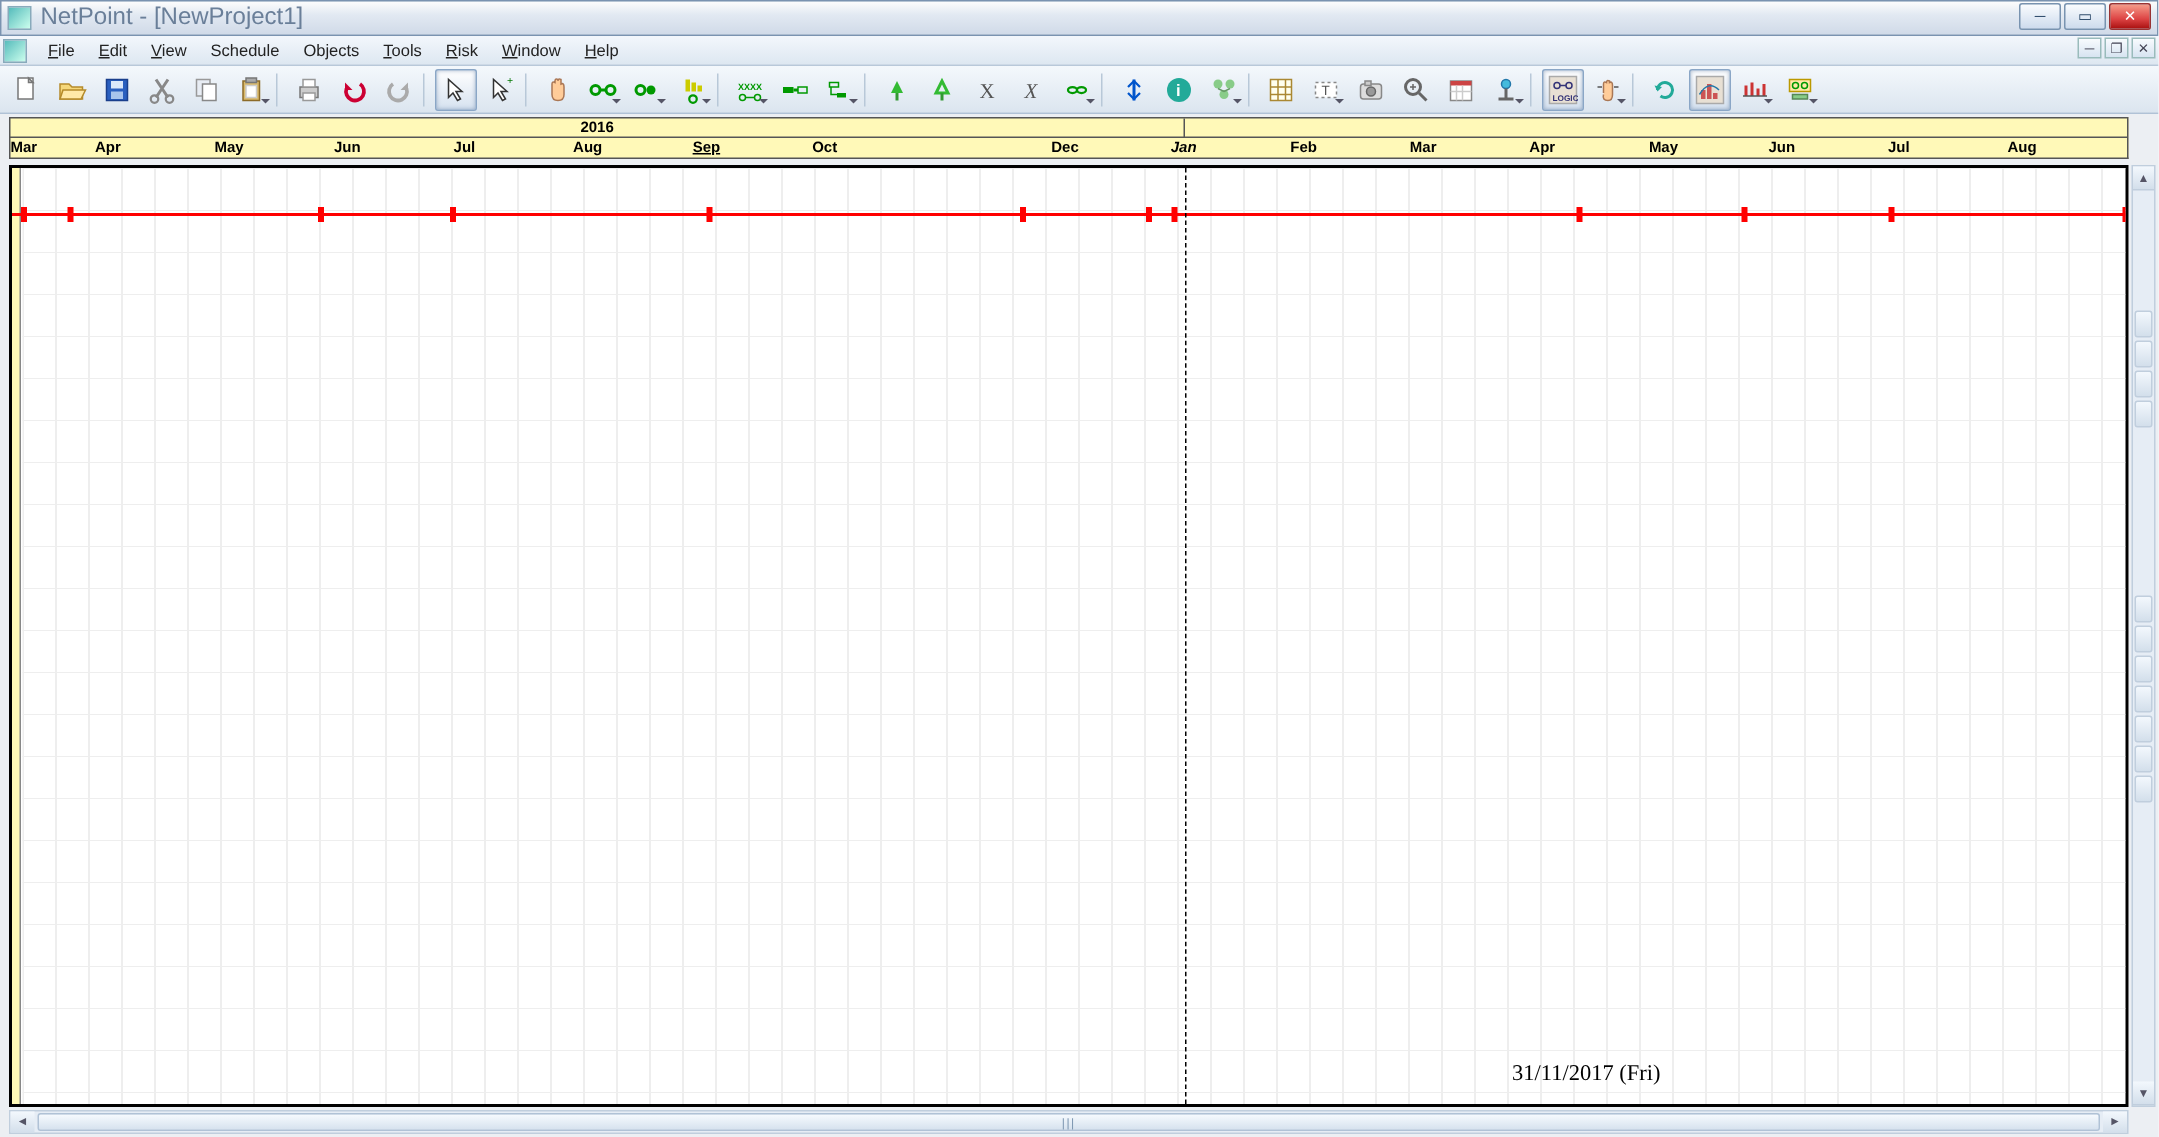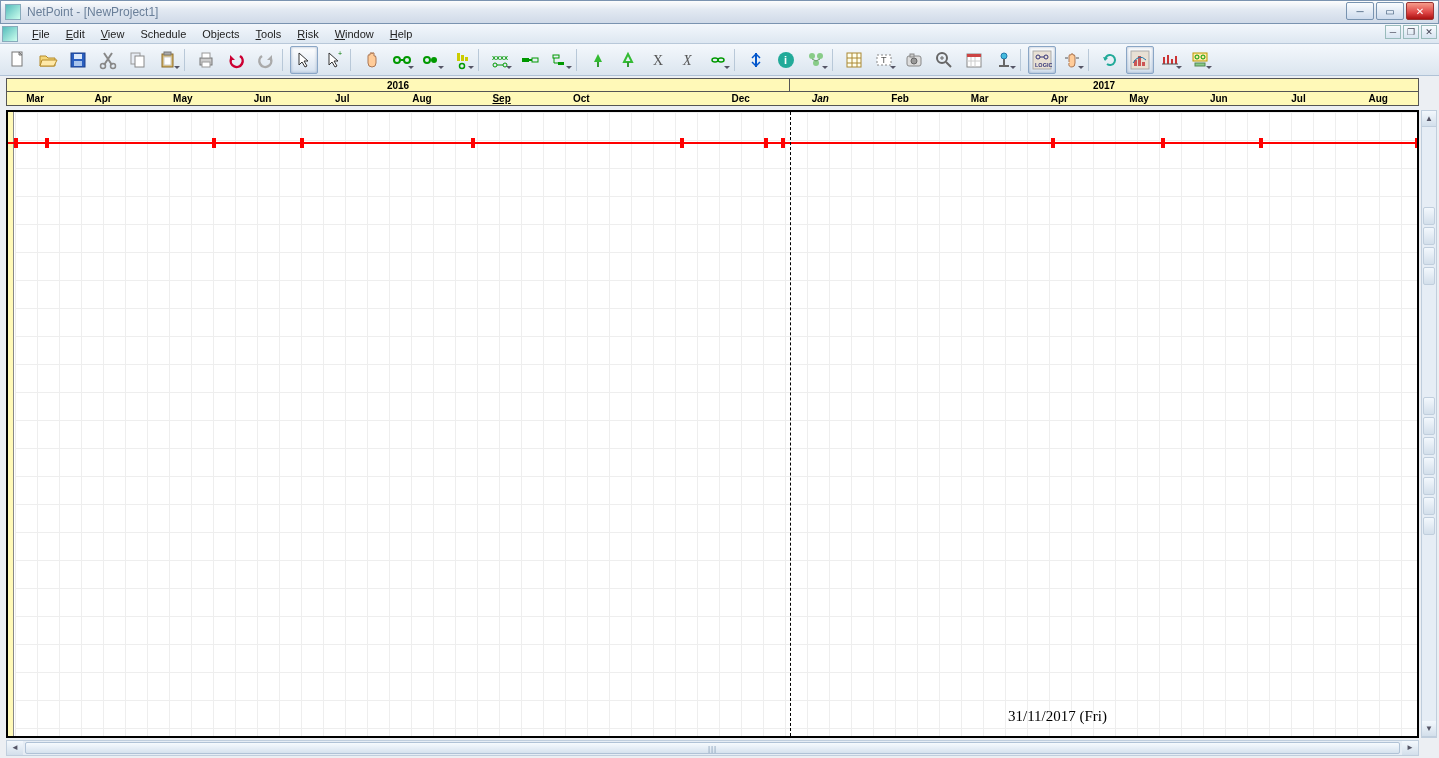--- a/index.html
+++ b/index.html
@@ -22,21 +22,21 @@
     align-items: center;
     padding-left: 4px;
     position: relative;
   }
   .titlebar .icon-app {
     width: 16px; height: 16px;
     background: linear-gradient(135deg,#5bb,#cfe);
     border: 1px solid #8ab;
     margin-right: 6px;
   }
-  .titlebar .title-text { color: #6a7f99; font-size: 12px; }
+  .titlebar .title-text { color: #6a7f99; font-size: 16px; }
   .titlebar .win-controls {
     position: absolute; right: 4px; top: 1px; display: flex; gap: 2px;
   }
   .win-btn {
     width: 28px; height: 18px;
     border: 1px solid #7893b0;
     border-radius: 2px;
     background: linear-gradient(#fafcfe,#cddbed);
     display: flex; align-items: center; justify-content: center;
     font-size: 10px; color: #33506f;
@@ -141,21 +141,21 @@
   }
   .month-row {
     height: 14px;
     display: flex;
     background: #fff9b8;
     border: 1px solid #555;
     border-top: none;
     font-size: 10px;
     font-weight: bold;
   }
-  .month-row div { text-align: center; line-height: 13px; }
+  .month-row div { line-height: 13px; }
 
   .canvas {
     position: absolute;
     left: 6px; right: 20px; top: 34px; bottom: 20px;
     background: #fff;
     border: 2px solid #000;
     overflow: hidden;
   }
   .canvas .leftstrip {
     position: absolute; left:0; top:0; bottom:0; width:6px;
@@ -535,21 +535,20 @@
         <rect x="5" y="13" width="10" height="3" fill="#8c8" stroke="#585"></rect>
       </svg>
     </div>
 </div>
 
 <div class="workspace">
 
   <div class="timeline-header">
     <div class="year-row" id="year-row">
         <div style="width: 55.5%;">2016</div>
-        <div style="width: 44.5%; border-right: none;">2017</div>
       </div>
     <div class="month-row" id="month-row">
         <div style="width: 4%;">Mar</div>
         <div style="width: 5.66%;">Apr</div>
         <div style="width: 5.66%;">May</div>
         <div style="width: 5.66%;">Jun</div>
         <div style="width: 5.66%;">Jul</div>
         <div style="width: 5.66%;">Aug</div>
         <div style="width: 5.66%; text-decoration: underline;">Sep</div>
         <div style="width: 5.66%;">Oct</div>

